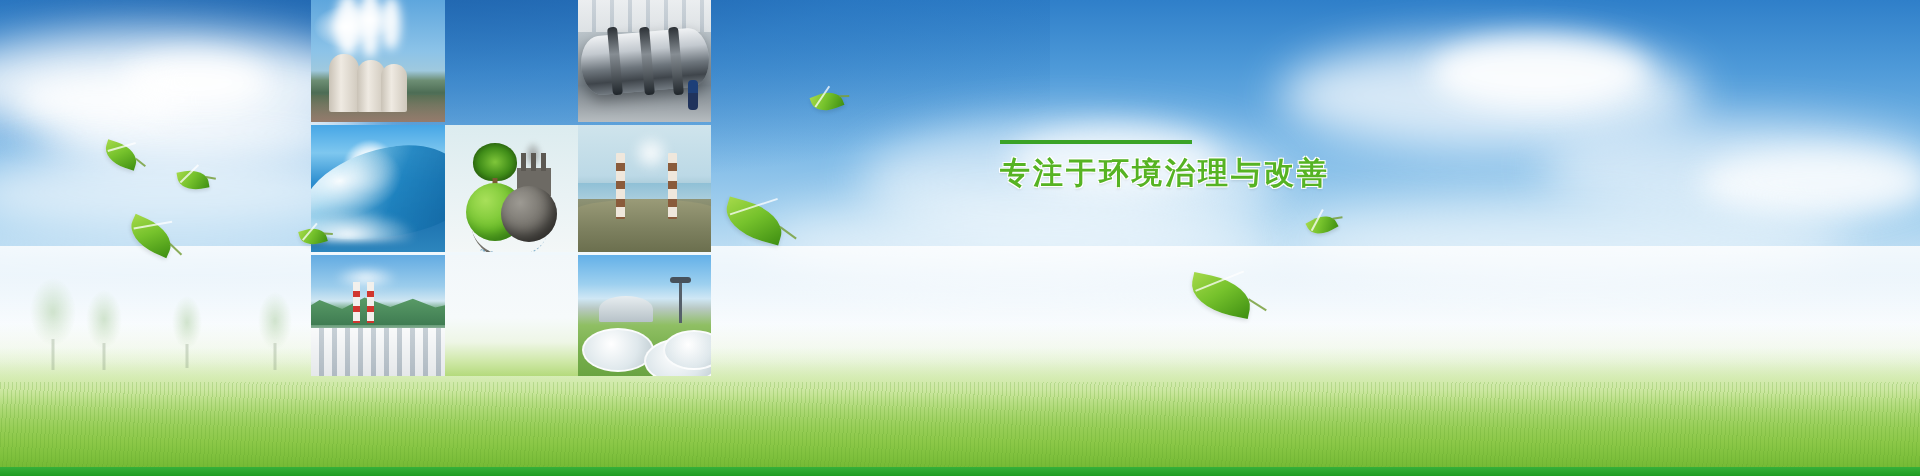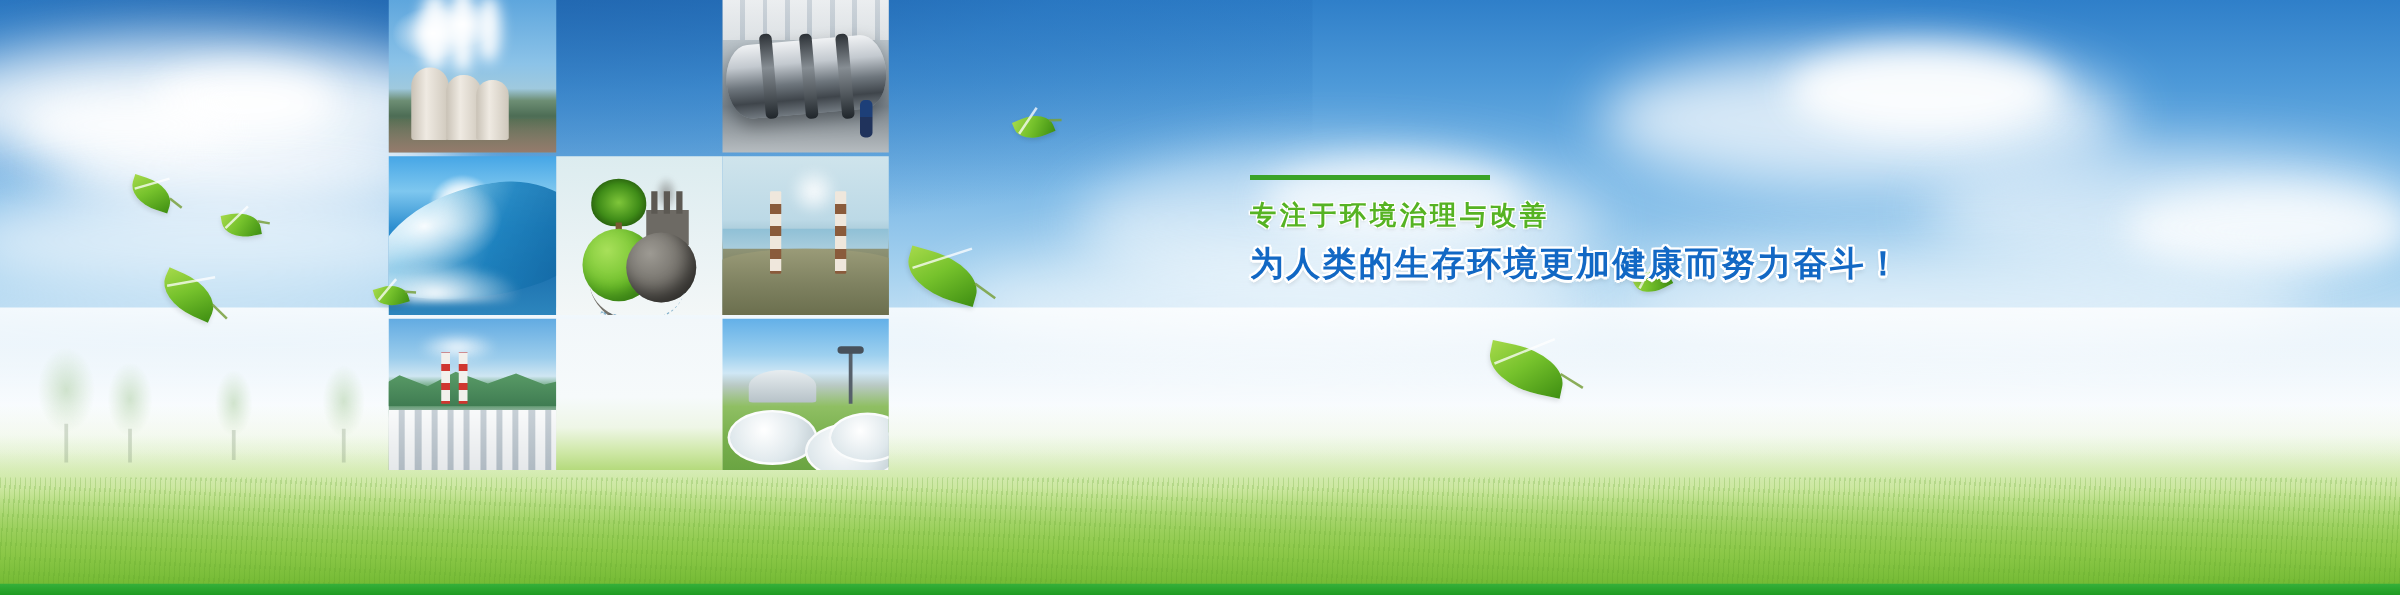--- a/index.html
+++ b/index.html
@@ -281,21 +281,21 @@
   }
   .leaf .stem{
     position:absolute; right:-28%; top:52%; width:34%; height:2px;
     background:rgba(120,160,60,.85); transform:rotate(20deg);
   }
 
   
   .copy{ position:absolute; left:1000px; top:140px; width:620px; }
   .rule{ width:192px; height:4px; background:#3aa327; margin-bottom:12px; }
   .line1{
-    font-size:21px; line-height:34px; letter-spacing:3px; font-weight:bold;
+    font-size:30px; line-height:34px; letter-spacing:3px; font-weight:bold;
     color:#56b323;
     text-shadow:
       -1px -1px 0 #fff, 1px -1px 0 #fff, -1px 1px 0 #fff, 1px 1px 0 #fff,
       0 2px 3px rgba(0,0,0,.12);
   }
   .line2{
     font-size:27px; line-height:36px; letter-spacing:2px; font-weight:bold;
     color:#1268c4; margin-top:3px;
     text-shadow:
       -1.4px -1.4px 0 #fff, 1.4px -1.4px 0 #fff, -1.4px 1.4px 0 #fff, 1.4px 1.4px 0 #fff,
@@ -457,17 +457,16 @@
     </div>
   <div class="leaf" style="left:1308px;top:216px;width:28px;height:18px;transform:rotate(-28deg);">
       <div class="blade"></div>
       <div class="vein"></div>
       <div class="stem"></div>
     </div>
 
   <div class="copy">
     <div class="rule"></div>
     <div class="line1">专注于环境治理与改善</div>
-    <div class="line2">为人类的生存环境更加健康而努力奋斗！</div>
   </div>
 
   <div class="greenbar"></div>
 </div>
 
 </body></html>

